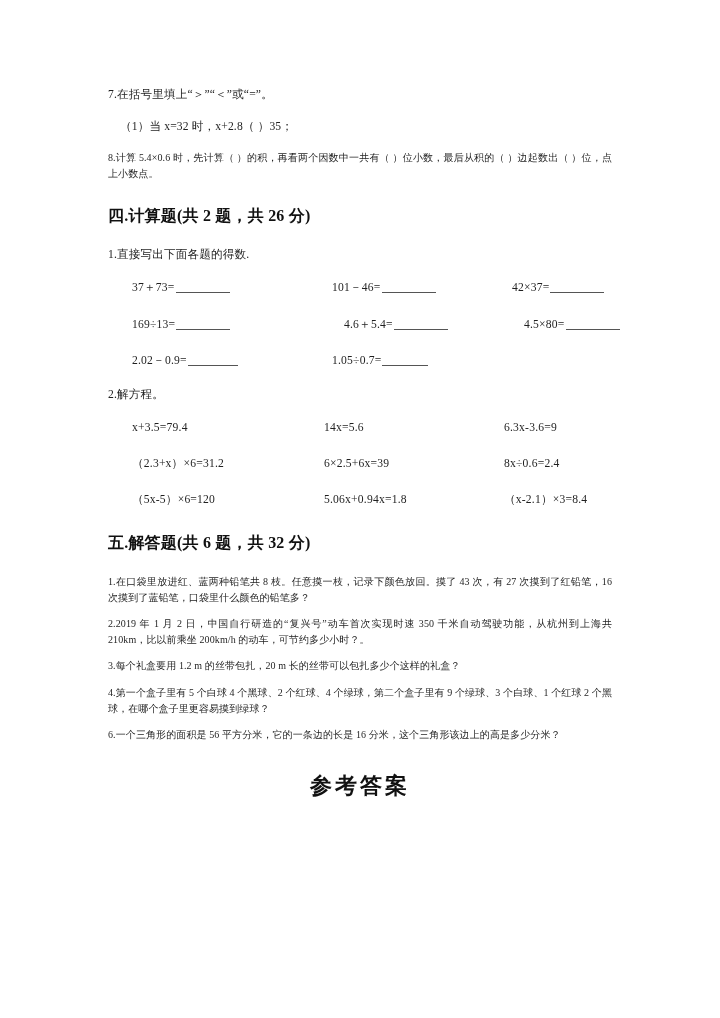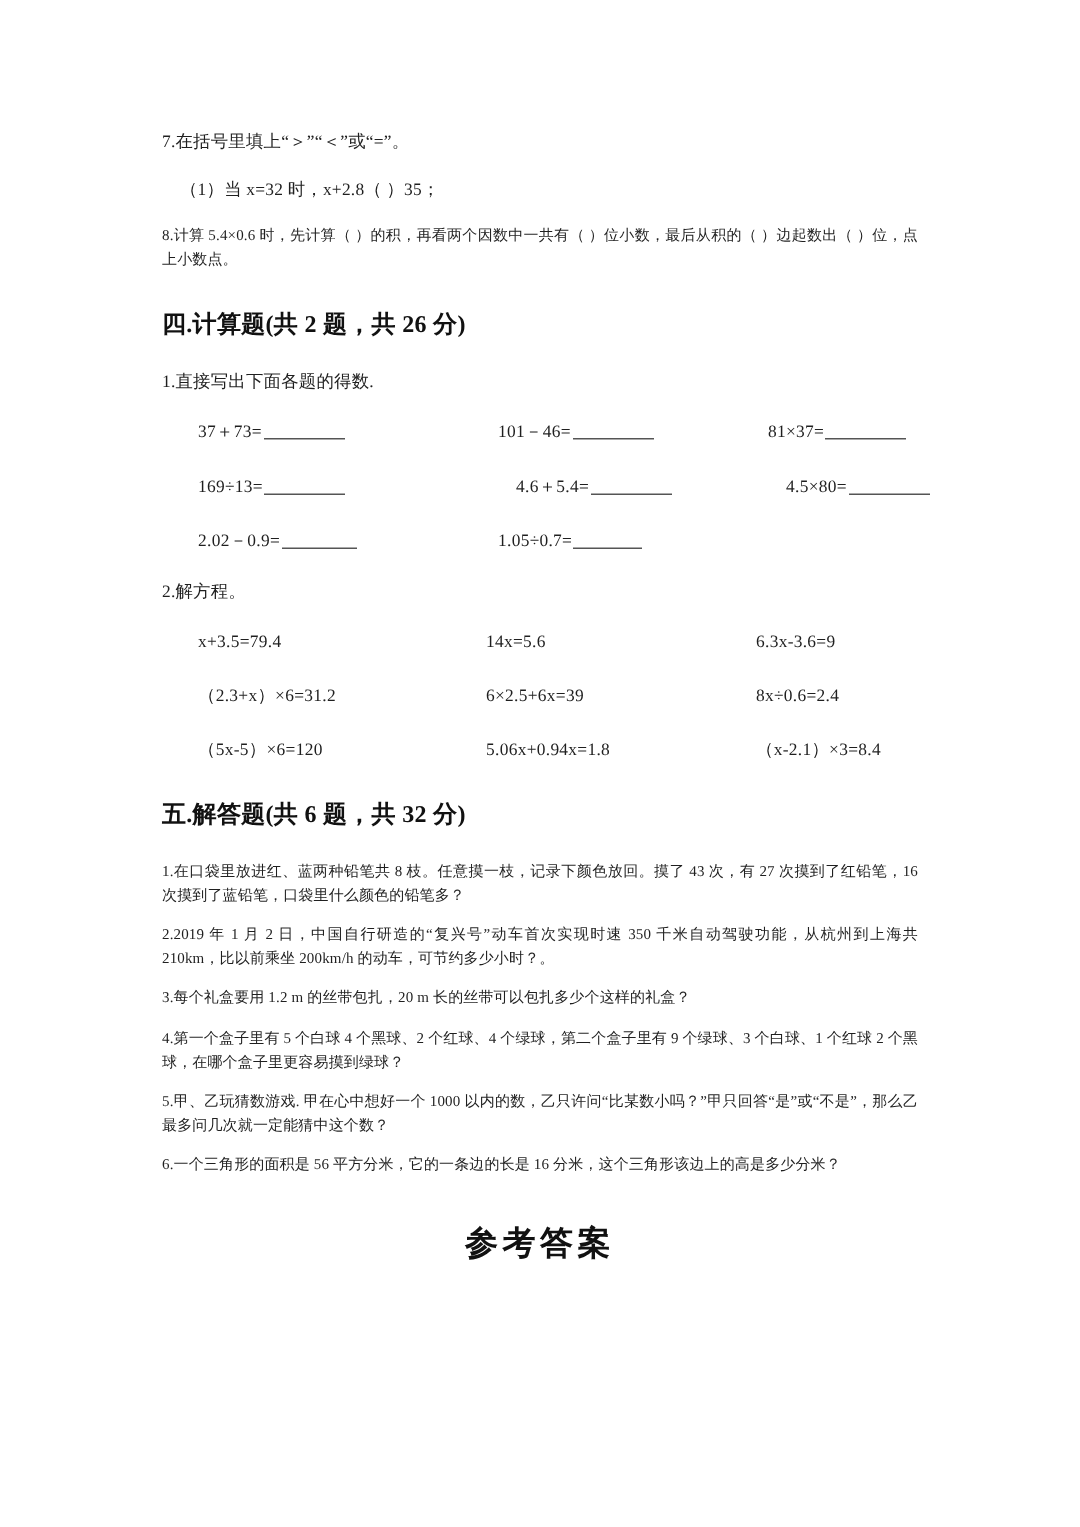--- a/index.html
+++ b/index.html
@@ -120,21 +120,21 @@
 
     <p class="q-block">8.计算 5.4×0.6 时，先计算（          ）的积，再看两个因数中一共有（          ）位小数，最后从积的（          ）边起数出（          ）位，点上小数点。</p>
 
     <p class="section-head">四.计算题(共 2 题，共 26 分)</p>
 
     <p class="sub-head">1.直接写出下面各题的得数.</p>
 
     <div class="grid3">
       <div class="cell"><span>37＋73=</span><span class="blank b-w1"></span></div>
       <div class="cell"><span>101－46=</span><span class="blank b-w1"></span></div>
-      <div class="cell"><span>81×37=</span><span class="blank b-w1"></span></div>
+      <div class="cell"><span>42×37=</span><span class="blank b-w1"></span></div>
 
       <div class="cell"><span>169÷13=</span><span class="blank b-w1"></span></div>
       <div class="cell indent"><span>4.6＋5.4=</span><span class="blank b-w1"></span></div>
       <div class="cell indent"><span>4.5×80=</span><span class="blank b-w1"></span></div>
 
       <div class="cell"><span>2.02－0.9=</span><span class="blank b-w2"></span></div>
       <div class="cell"><span>1.05÷0.7=</span><span class="blank b-w3"></span></div>
       <div class="cell"></div>
     </div>
 
@@ -153,19 +153,18 @@
       <div class="cell">5.06x+0.94x=1.8</div>
       <div class="cell">（x-2.1）×3=8.4</div>
     </div>
 
     <p class="section-head">五.解答题(共 6 题，共 32 分)</p>
 
     <p class="q-block">1.在口袋里放进红、蓝两种铅笔共 8 枝。任意摸一枝，记录下颜色放回。摸了 43 次，有 27 次摸到了红铅笔，16 次摸到了蓝铅笔，口袋里什么颜色的铅笔多？</p>
     <p class="q-block">2.2019 年 1 月 2 日，中国自行研造的“复兴号”动车首次实现时速 350 千米自动驾驶功能，从杭州到上海共 210km，比以前乘坐 200km/h 的动车，可节约多少小时？。</p>
     <p class="q-block">3.每个礼盒要用 1.2 m 的丝带包扎，20 m 长的丝带可以包扎多少个这样的礼盒？</p>
     <p class="q-block">4.第一个盒子里有 5 个白球 4 个黑球、2 个红球、4 个绿球，第二个盒子里有 9 个绿球、3 个白球、1 个红球 2 个黑球，在哪个盒子里更容易摸到绿球？</p>
-    <p class="q-block">5.甲、乙玩猜数游戏. 甲在心中想好一个 1000 以内的数，乙只许问“比某数小吗？”甲只回答“是”或“不是”，那么乙最多问几次就一定能猜中这个数？</p>
     <p class="q-block">6.一个三角形的面积是 56 平方分米，它的一条边的长是 16 分米，这个三角形该边上的高是多少分米？</p>
 
     <p class="answer-title">参考答案</p>
 
   </div>
 </div>
 
 </body></html>

